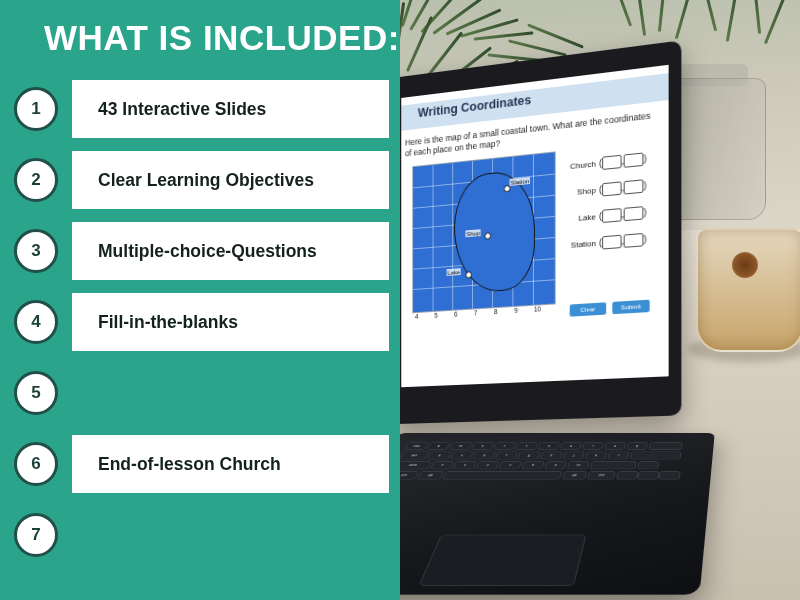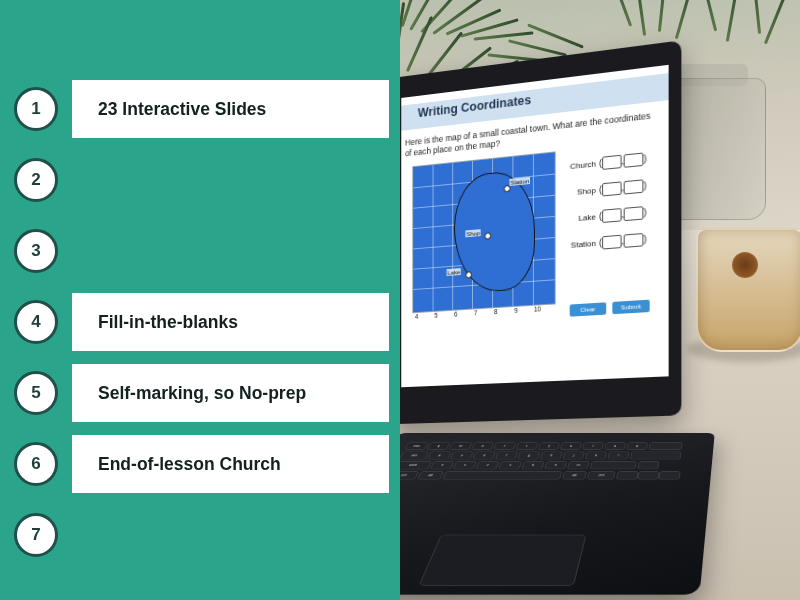--- a/index.html
+++ b/index.html
@@ -315,44 +315,46 @@
     border: 1px solid #34353c;
     border-radius: 5px;
   }
 </style>
 </head>
 <body>
 
 <div id="page">
 
   <div id="left-panel">
+    <div id="headline">WHAT IS INCLUDED:</div>
 
     <div id="feature-list">
 
       <div class="feature-row">
         <div class="feature-num">1</div>
-        <div class="feature-label">23 Interactive Slides</div>
+        <div class="feature-label">43 Interactive Slides</div>
       </div>
 
       <div class="feature-row">
         <div class="feature-num">2</div>
+        <div class="feature-label">Clear Learning Objectives</div>
       </div>
 
       <div class="feature-row">
         <div class="feature-num">3</div>
+        <div class="feature-label">Multiple-choice-Questions</div>
       </div>
 
       <div class="feature-row">
         <div class="feature-num">4</div>
         <div class="feature-label">Fill-in-the-blanks</div>
       </div>
 
       <div class="feature-row">
         <div class="feature-num">5</div>
-        <div class="feature-label">Self-marking, so No-prep</div>
       </div>
 
       <div class="feature-row">
         <div class="feature-num">6</div>
         <div class="feature-label">End-of-lesson Church</div>
       </div>
 
       <div class="feature-row">
         <div class="feature-num">7</div>
       </div>

